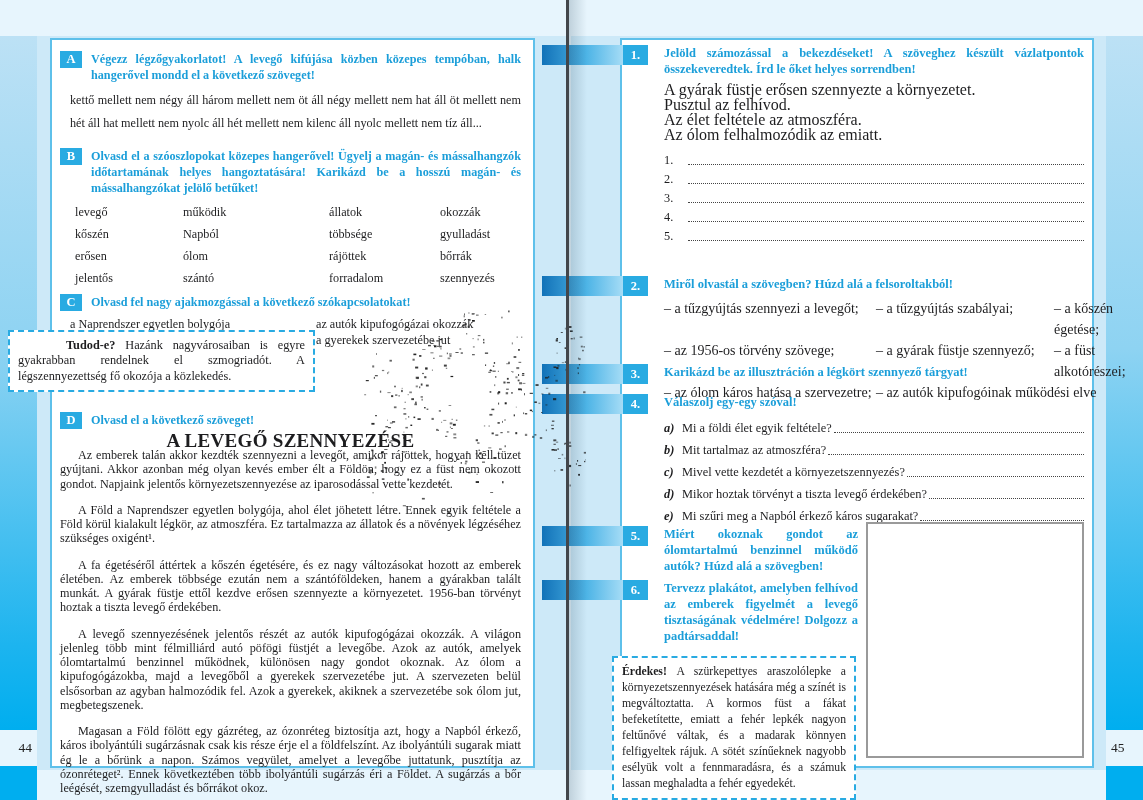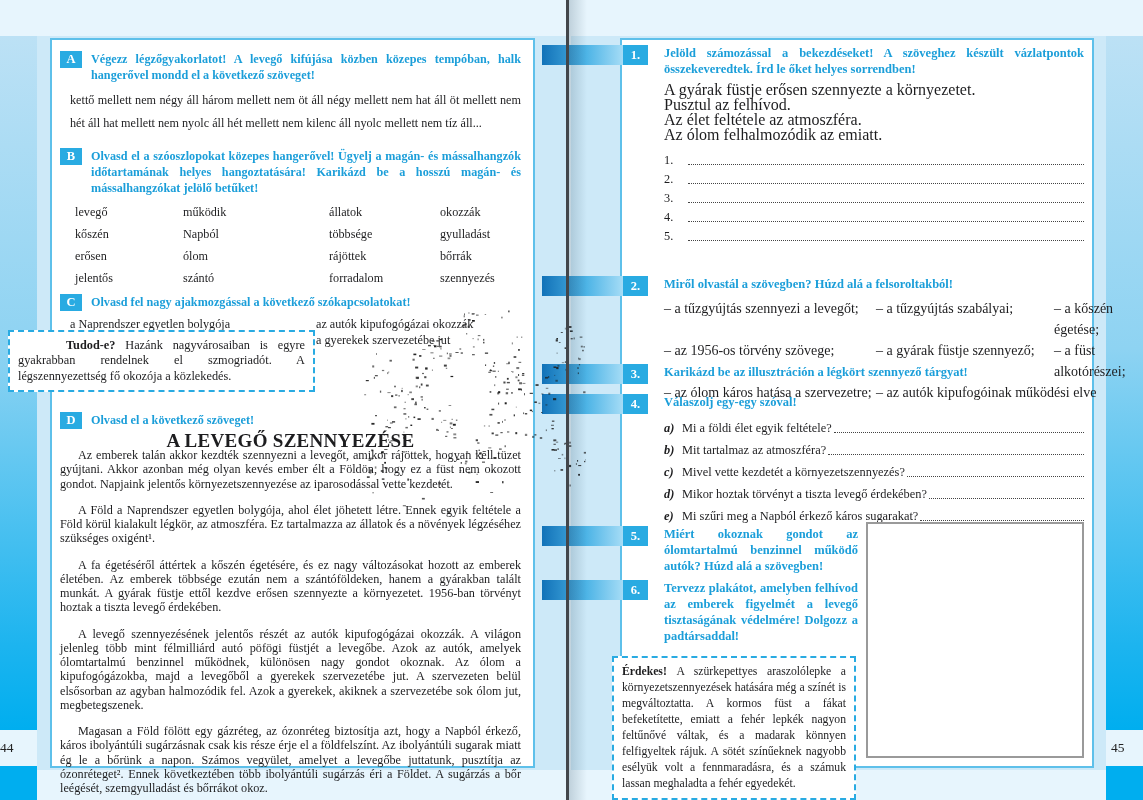--- a/index.html
+++ b/index.html
@@ -6,21 +6,21 @@
   .spread{position:relative;width:1143px;height:800px;background:#e7f5fd;
           font-family:"Liberation Serif",serif;color:#1d1d1f;overflow:hidden;}
   .pageface{position:absolute;top:36px;height:734px;background:#cde9f8;}
   .left-face{left:0;width:568px;}
   .right-face{left:571px;width:572px;}
   .margincol{position:absolute;top:36px;width:37px;height:694px;
              background:linear-gradient(180deg,#bce1f5 0%,#8ed3f2 45%,#1cb4ef 88%,#00aeef 100%);}
   .margincol.ml{left:0;} .margincol.mr{left:1106px;}
   .numband{position:absolute;top:730px;width:37px;height:36px;background:#e7f5fd;
            display:flex;align-items:center;font-size:13.5px;color:#222;}
-  .numband.nl{left:0;padding-right:5px;box-sizing:border-box;}
+  .numband.nl{left:0;justify-content:flex-end;padding-right:5px;box-sizing:border-box;}
   .numband.nr{left:1106px;justify-content:flex-start;padding-left:5px;box-sizing:border-box;}
   .cornerblock{position:absolute;top:766px;width:37px;height:34px;background:#00aeef;}
   .cornerblock.cl{left:0;} .cornerblock.cr{left:1106px;}
   .spineshade{position:absolute;left:569px;top:0;width:18px;height:800px;z-index:25;
               background:linear-gradient(90deg,rgba(50,80,100,.22),rgba(50,80,100,0));}
   .spine{position:absolute;left:566px;top:0;width:3px;height:800px;background:#42464b;z-index:30;}
 
   .cbox{position:absolute;top:38px;height:730px;background:#fff;border:2px solid #5ec0ea;box-sizing:border-box;}
   .cbox.cleft{left:50px;width:485px;}
   .cbox.cright{left:620px;width:474px;}

